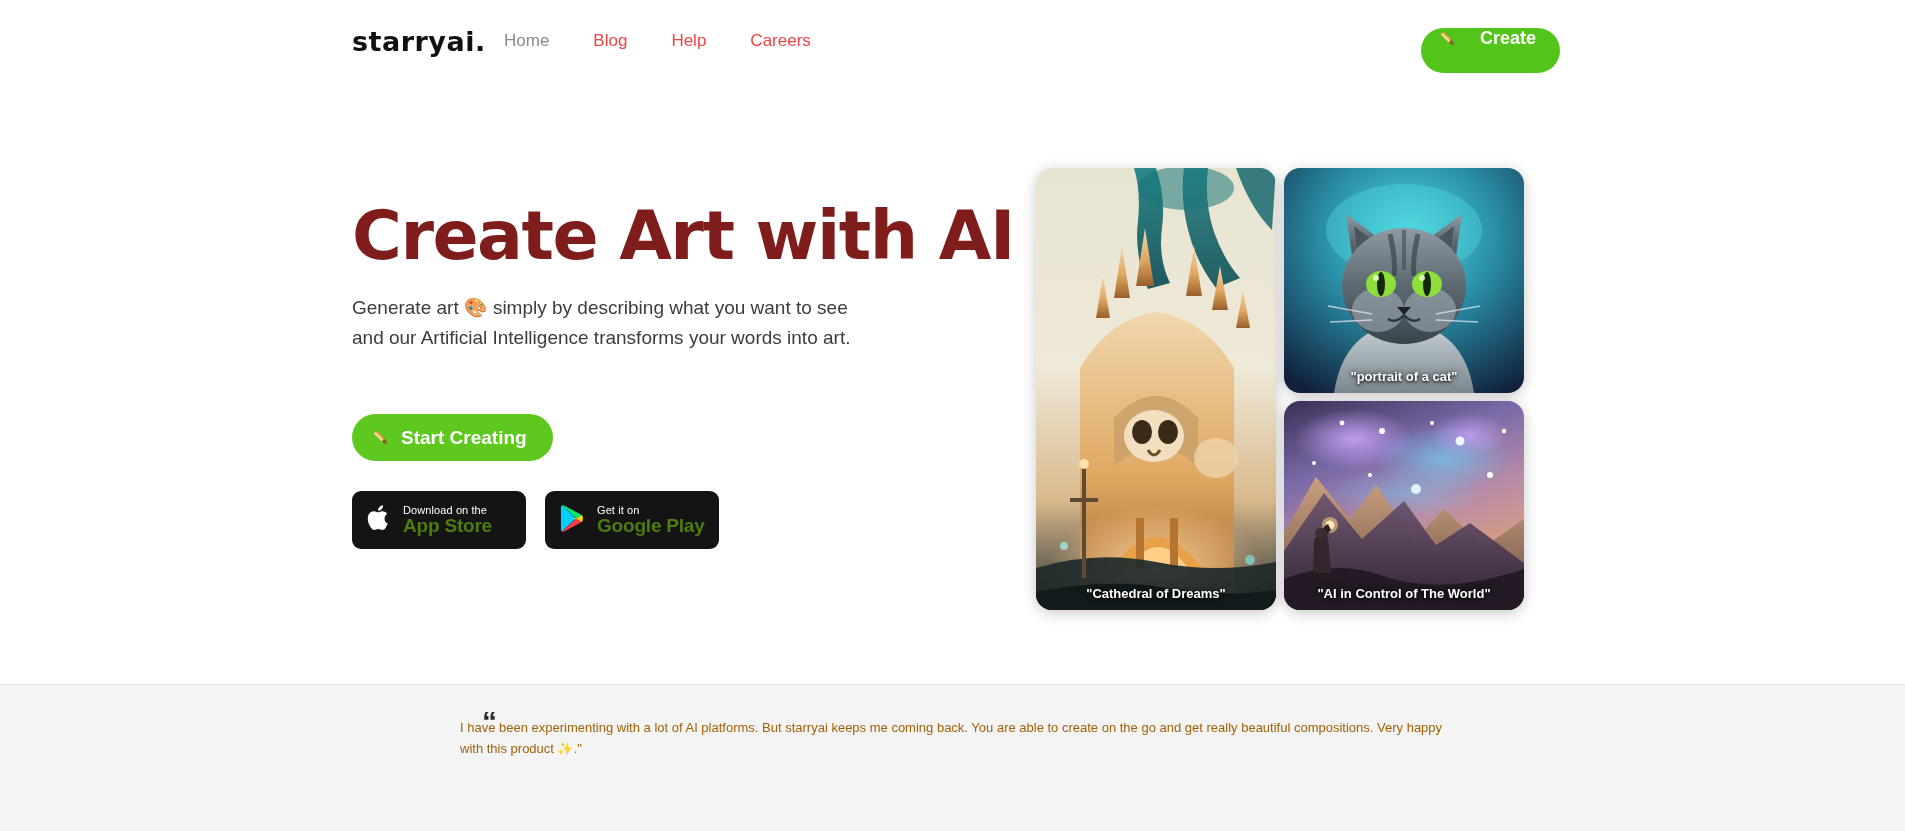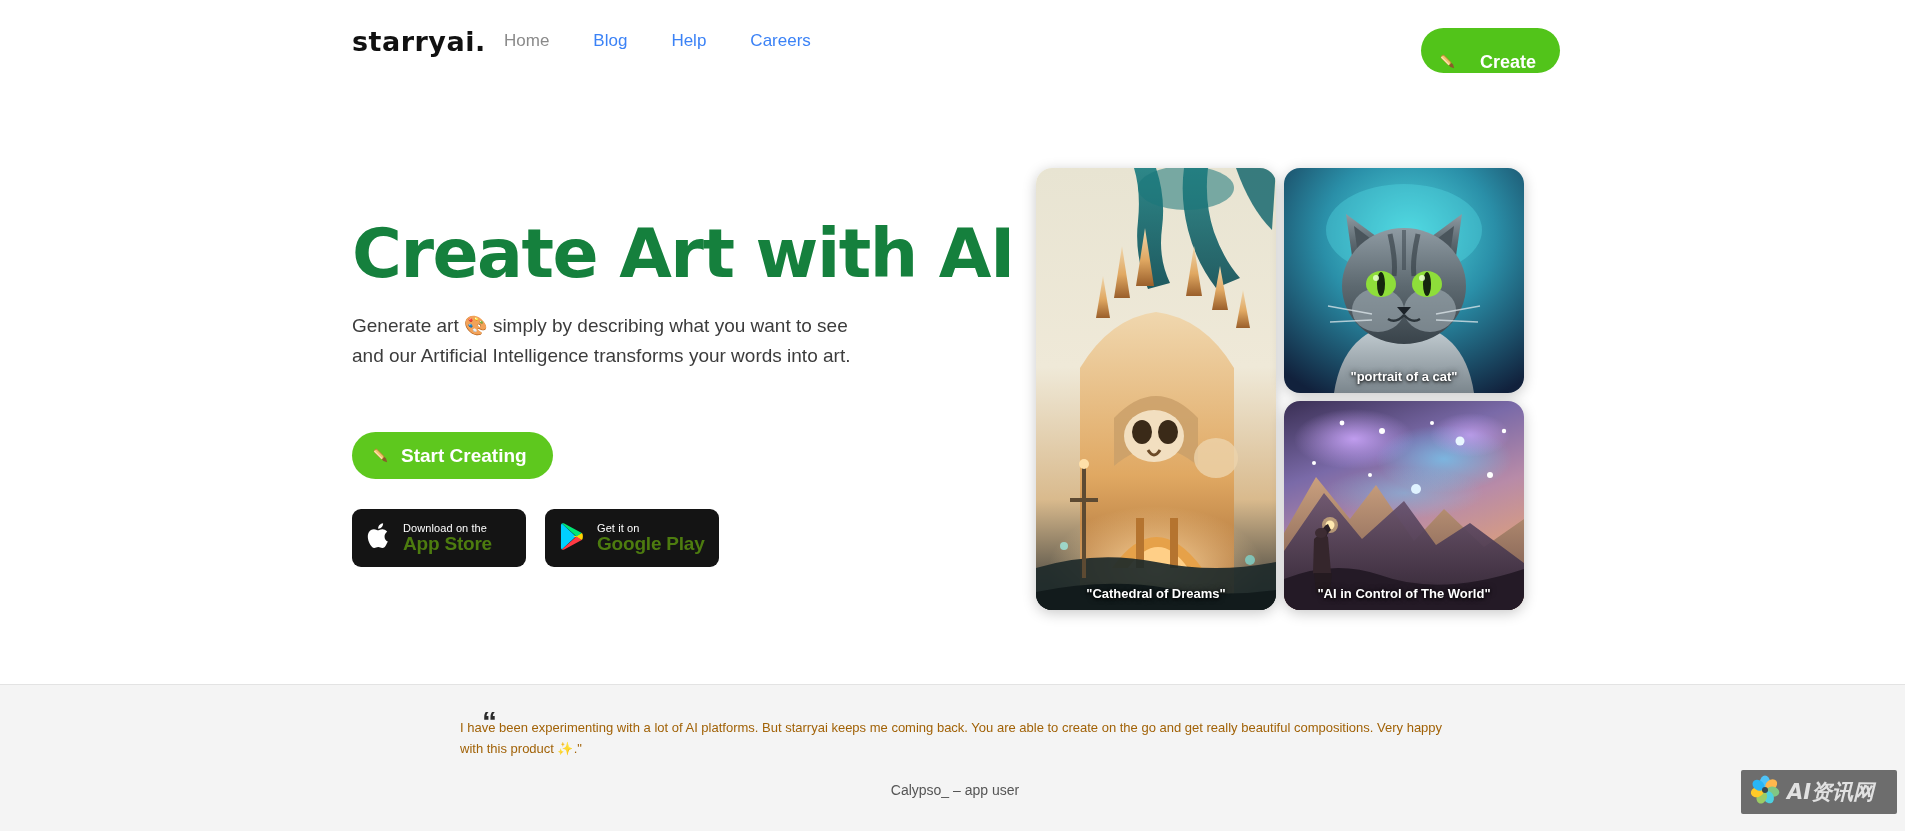--- a/index.html
+++ b/index.html
@@ -22,48 +22,47 @@
     font-size: 27px; font-weight: 700; color: #111; letter-spacing: 0.5px;
     font-family: "DejaVu Sans", sans-serif;
     text-align: right;
   }
   .logo .dot { color:#111; }
   .nav {
     position: absolute; left: 504px; top: 31px;
     display: flex; gap: 44px; align-items: center;
   }
   .nav a {
-    font-size: 17px; color: #3b82f6; text-decoration: none;
+    font-size: 17px; color: #ef4444; text-decoration: none;
     font-family: "Liberation Sans", sans-serif;
   }
   .nav a.active { color: #8a8a8a; }
 
   .create-btn {
     position: absolute; right: 345px; top: 28px;
     height: 45px; padding: 0 24px 0 16px;
     background: #52c41a; border: none; border-radius: 26px;
-    display: flex; align-items: flex-end; gap: 21px;
+    display: flex; align-items: flex-start; gap: 21px;
     cursor: pointer;
   }
   .create-btn .label {
     color: #fff; font-size: 18px; font-weight: 600;
     font-family: "Liberation Sans", sans-serif;
   }
 
   
   .brush { width: 22px; height: 22px; display:block; }
 
   
   .hero-left { position: absolute; left: 352px; top: 200px; width: 640px; }
   .headline {
-    font-size: 68px; line-height: 1.05; font-weight: 700; color: #15803d;
+    font-size: 68px; line-height: 1.05; font-weight: 700; color: #7f1d1d;
     letter-spacing: -1.5px;
     font-family: "DejaVu Sans", sans-serif;
     white-space: nowrap;
-    margin-top: 18px;
   }
   .subtext {
     margin-top: 22px;
     font-size: 19px; line-height: 1.55; color: #3c3c3c;
     font-family: "Liberation Sans", sans-serif;
   }
   .start-btn {
     margin-top: 62px;
     display: inline-flex; align-items: center; gap: 9px;
     height: 47px; padding: 0 26px 0 18px;
@@ -413,33 +412,15 @@
       </div>
 
     </div>
   </div>
 
   <div class="divider"></div>
   <div class="testi-section"></div>
 
   <div class="quote-mark">“</div>
   <div class="testi-text">I have been experimenting with a lot of AI platforms. But starryai keeps me coming back. You are able to create on the go and get really beautiful compositions. Very happy with this product ✨."</div>
-  <div class="testi-author">Calypso_ – app user</div>
-
-  <div class="watermark">
-    <span>
-      <svg width="32" height="32" viewBox="0 0 32 32" aria-hidden="true">
-        <g transform="translate(16,16)">
-          <ellipse cx="0" cy="-8" rx="5" ry="6.5" fill="#4fc3f7" transform="rotate(0)"></ellipse>
-          <ellipse cx="0" cy="-8" rx="5" ry="6.5" fill="#ffb74d" transform="rotate(51)"></ellipse>
-          <ellipse cx="0" cy="-8" rx="5" ry="6.5" fill="#81c784" transform="rotate(102)"></ellipse>
-          <ellipse cx="0" cy="-8" rx="5" ry="6.5" fill="#4dd0e1" transform="rotate(153)"></ellipse>
-          <ellipse cx="0" cy="-8" rx="5" ry="6.5" fill="#9ccc65" transform="rotate(204)"></ellipse>
-          <ellipse cx="0" cy="-8" rx="5" ry="6.5" fill="#ffca28" transform="rotate(255)"></ellipse>
-          <ellipse cx="0" cy="-8" rx="5" ry="6.5" fill="#29b6f6" transform="rotate(306)"></ellipse>
-          <circle cx="0" cy="0" r="3" fill="#37474f"></circle>
-        </g>
-      </svg>
-    </span>
-    <span class="wm-text">AI资讯网</span>
-  </div>
+
 
 </div>
 
 </body></html>

